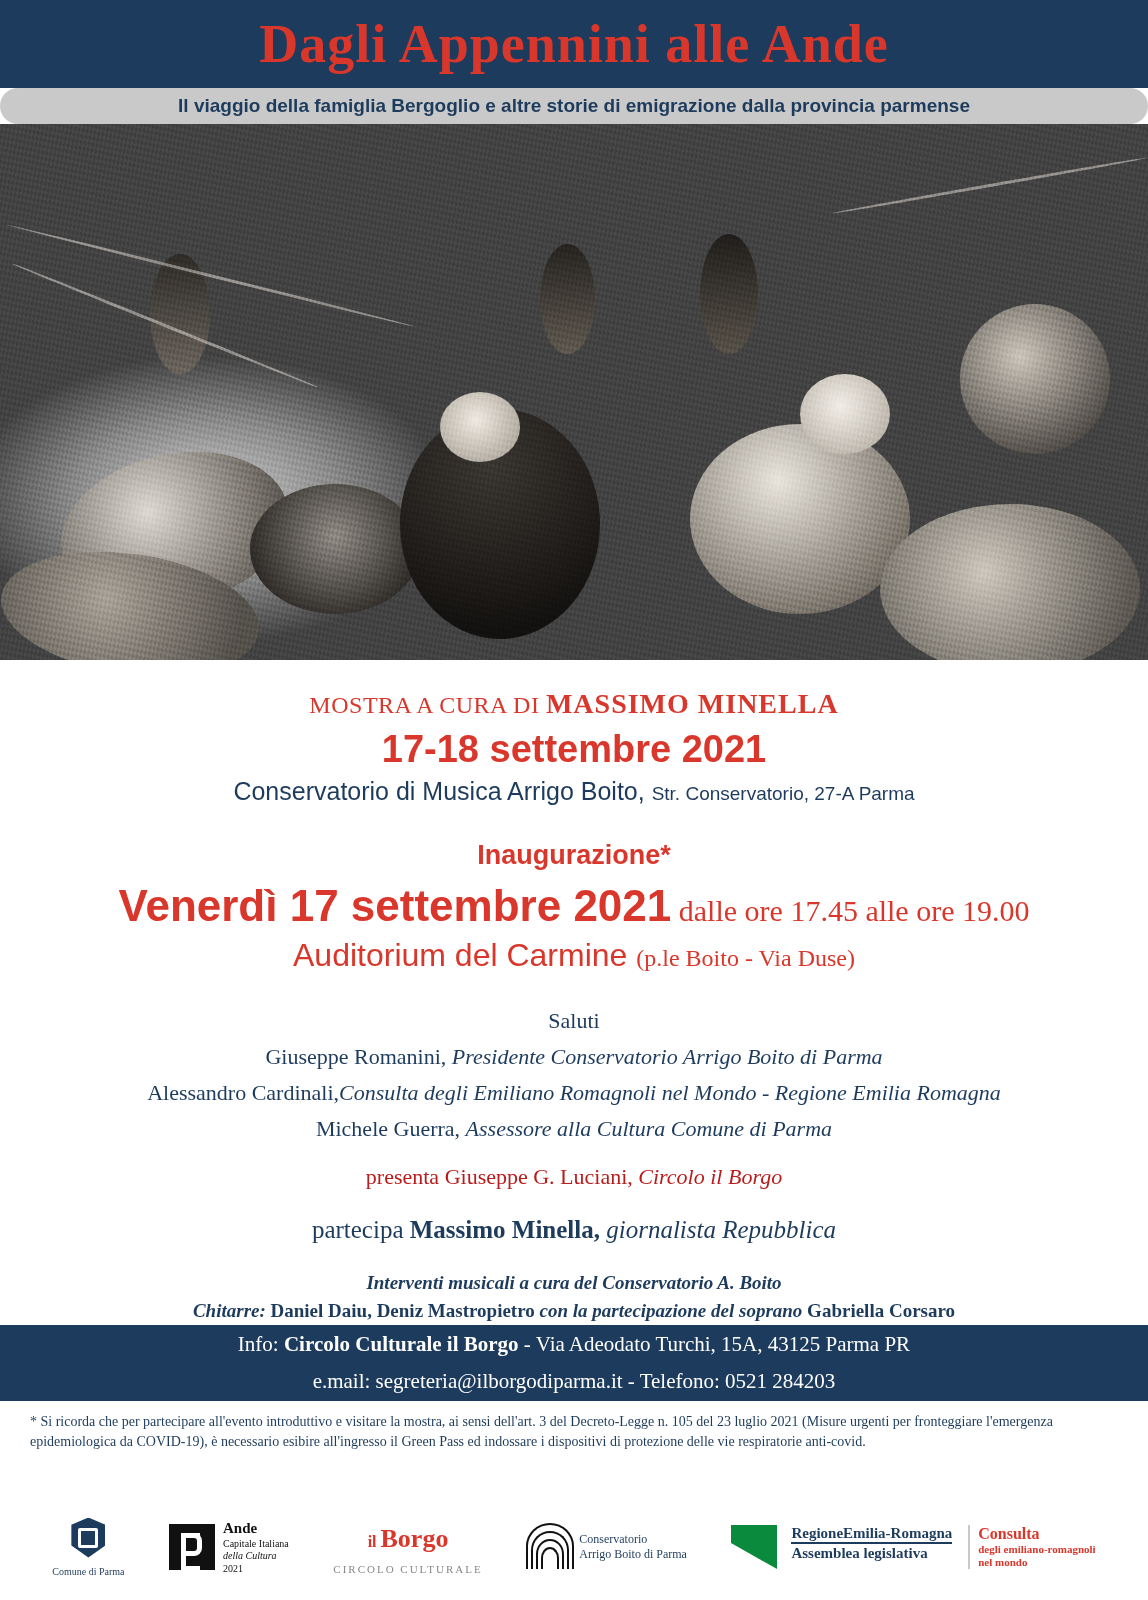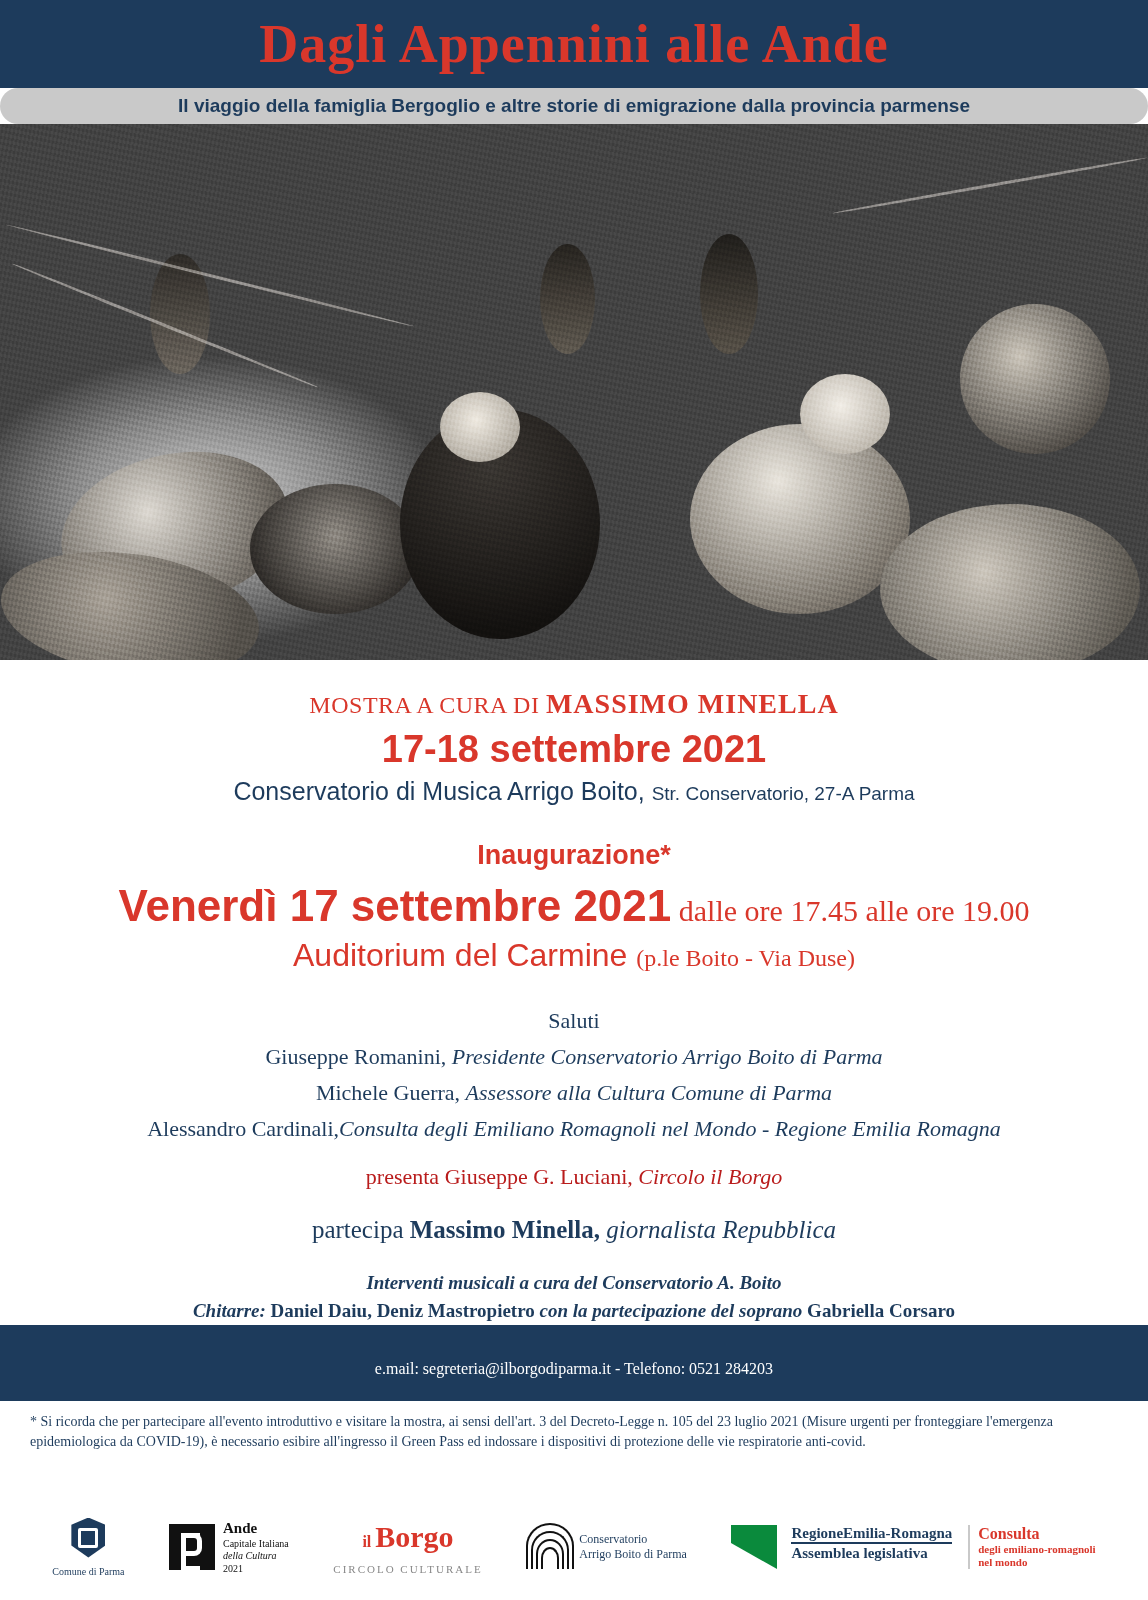--- a/index.html
+++ b/index.html
@@ -135,21 +135,21 @@
 
   
   .info-band{
     position:absolute;left:0;right:0;top:1325px;
     background:#1d3b5c;height:76px;
     display:flex;flex-direction:column;align-items:center;justify-content:center;
     color:#ffffff;
   }
   .info-line1{font-size:21px;}
   .info-line1 b{font-weight:bold;}
-  .info-line2{font-size:16px;margin-top:12px;}
+  .info-line2{font-size:21px;margin-top:12px;}
 
   
   .footnote{
     position:absolute;left:30px;right:30px;top:1412px;
     color:#1d3b5c;font-size:14px;line-height:1.45;text-align:left;
   }
 
   
   .logos{
     position:absolute;left:0;right:0;top:1494px;height:106px;
@@ -265,41 +265,44 @@
     <div class="auditorium">
       <span>Auditorium del Carmine </span><small>(p.le Boito - Via Duse)</small>
     </div>
 
     <div class="saluti">Saluti</div>
 
     <div class="line">
       <span>Giuseppe Romanini, </span><i>Presidente Conservatorio Arrigo Boito di Parma</i>
     </div>
     <div class="line">
+      <span>Alessandro Cardinali,</span><i>Consulta degli Emiliano Romagnoli nel Mondo - Regione Emilia Romagna</i>
+    </div>
+    <div class="line">
       <span>Michele Guerra, </span><i>Assessore alla Cultura Comune di Parma</i>
-    </div>
-    <div class="line">
-      <span>Alessandro Cardinali,</span><i>Consulta degli Emiliano Romagnoli nel Mondo - Regione Emilia Romagna</i>
     </div>
 
     <div class="presenta">
       <span>presenta Giuseppe G. Luciani, </span><i>Circolo il Borgo</i>
     </div>
 
     <div class="partecipa">
       <span>partecipa </span><b>Massimo Minella, </b><i>giornalista Repubblica</i>
     </div>
 
     <div class="musica">Interventi musicali a cura del Conservatorio A. Boito</div>
     <div class="musica2">
       <i>Chitarre: </i><b>Daniel Daiu, Deniz Mastropietro </b><i>con la partecipazione del soprano </i><b>Gabriella Corsaro</b>
     </div>
   </div>
 
   <div class="info-band">
+    <div class="info-line1">
+      <span>Info: </span><b>Circolo Culturale il Borgo</b><span> - Via Adeodato Turchi, 15A, 43125 Parma PR</span>
+    </div>
     <div class="info-line2">e.mail: segreteria@ilborgodiparma.it - Telefono: 0521 284203</div>
   </div>
 
   <div class="footnote">* Si ricorda che per partecipare all'evento introduttivo e visitare la mostra, ai sensi dell'art. 3 del Decreto-Legge n. 105 del 23 luglio 2021 (Misure urgenti per fronteggiare l'emergenza epidemiologica da COVID-19), è necessario esibire all'ingresso il Green Pass ed indossare i dispositivi di protezione delle vie respiratorie anti-covid.</div>
 
   <div class="logos">
 
     <div class="logo logo-comune">
       <div class="crest"></div>
       <div class="comune-label">Comune di Parma</div>
@@ -310,21 +313,21 @@
       <div class="parma-txt">
         <div class="l1">Ande</div>
         <div class="l2">Capitale Italiana</div>
         <div class="l3">della Cultura</div>
         <div class="l4">2021</div>
       </div>
     </div>
 
     <div class="logo borgo">
       <div class="borgo-main">
-        <span>il </span><span style="font-size:30px">Borgo</span>
+        <span>il </span><span style="font-size:26px">Borgo</span>
       </div>
       <div class="borgo-sub">CIRCOLO CULTURALE</div>
     </div>
 
     <div class="logo cons">
       <div class="cons-arcs">
           <i></i>
           <i></i>
           <i></i>
           <i></i>

